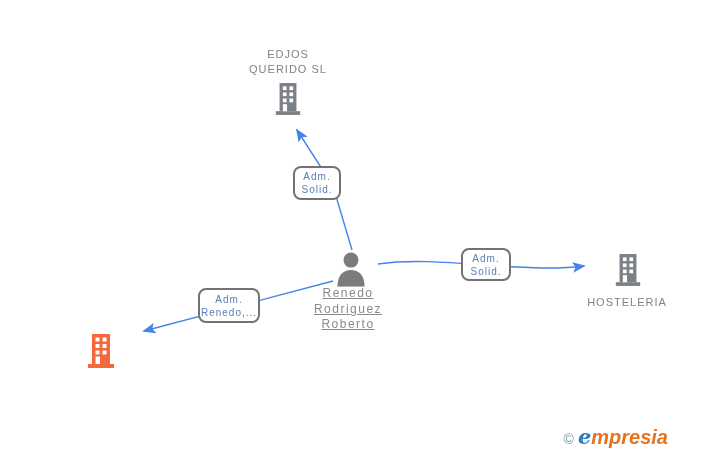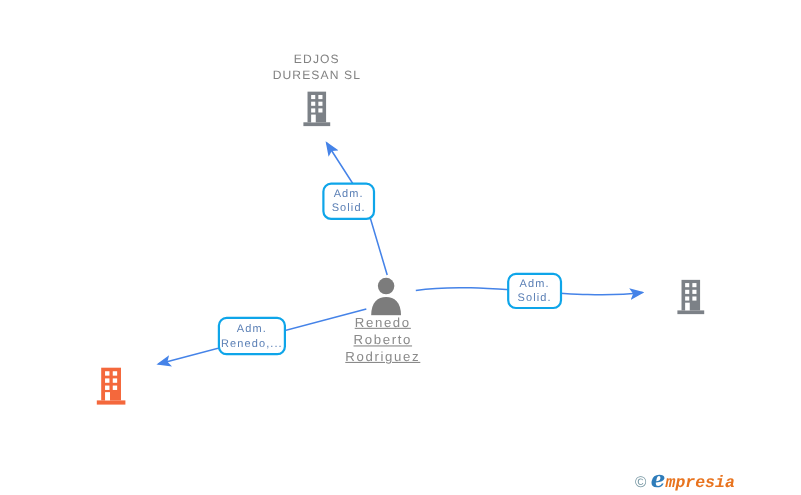--- a/index.html
+++ b/index.html
@@ -29,21 +29,21 @@
     line-height:15.5px;
   }
   .node-icon{position:absolute;cursor:pointer;}
   .company-gray{color:#7c8187;}
   .company-orange{color:#f4683c;}
   .person-gray{color:#7c7c7c;}
 
   .edge-box{
     position:absolute;
     background:#ffffff;
-    border:2px solid #0ea5e9;
+    border:2px solid #737373;
     border-radius:8px;
     color:#5a7fb5;
     font-size:10px;
     letter-spacing:1px;
     line-height:13px;
     text-align:center;
     display:flex;
     flex-direction:column;
     justify-content:center;
     box-sizing:border-box;
@@ -67,23 +67,23 @@
   #logo .brand-e{
     color:#2e7cba;
     font-family:"DejaVu Serif","Liberation Serif",serif;
     font-style:italic;
     font-size:21px;
     font-weight:bold;
     line-height:20px;
   }
   #logo .brand-rest{
     color:#e8731e;
-    font-family:Liberation Mono, monospace;
+    font-family:Liberation Sans, sans-serif;
     font-style:italic;
-    font-size:15px;
+    font-size:20px;
     font-weight:bold;
   }
 </style>
 </head>
 <body>
 
 <div id="stage">
 
   <svg id="edges" width="728" height="450" viewBox="0 0 728 450" xmlns="http://www.w3.org/2000/svg">
     <defs>
@@ -108,39 +108,40 @@
     </defs>
     <g stroke="#4583e8" stroke-width="1.4" fill="none">
       <path d="M352,250 L333,186 L297,130" marker-end="url(#arrow)"></path>
       <path d="M378,264 C440,255 520,274 584,266" marker-end="url(#arrow)"></path>
       <path d="M333,281 L144,331" marker-end="url(#arrow)"></path>
     </g>
   </svg>
 
   <div class="node-label" style="left:218px;top:47px;">
     <div>EDJOS</div>
-    <div>DURESAN SL</div>
+    <div>QUERIDO SL</div>
   </div>
   <svg class="node-icon company-gray" style="left:273px;top:83px;" width="30" height="32" viewBox="0 0 32 34">
     <use href="#bldg"></use>
   </svg>
 
   <svg class="node-icon person-gray" style="left:336px;top:251px;" width="30" height="36" viewBox="0 0 32 38">
     <use href="#personicon"></use>
   </svg>
   <div class="node-label person-label" style="left:278px;top:286px;text-decoration:underline;">
     <div>Renedo</div>
+    <div>Rodriguez</div>
     <div>Roberto</div>
-    <div>Rodriguez</div>
   </div>
 
   <svg class="node-icon company-gray" style="left:613px;top:254px;" width="30" height="32" viewBox="0 0 32 34">
     <use href="#bldg"></use>
   </svg>
   <div class="node-label" style="left:557px;top:295px;">
+    <div>HOSTELERIA</div>
   </div>
 
   <svg class="node-icon company-orange" style="left:85px;top:334px;" width="32" height="34" viewBox="0 0 32 34">
     <use href="#bldg"></use>
   </svg>
   <div class="node-label" style="left:31px;top:374px;">
   </div>
 
   <div class="edge-box" style="left:293px;top:166px;width:48px;height:34px;">
     <div>Adm.</div>

